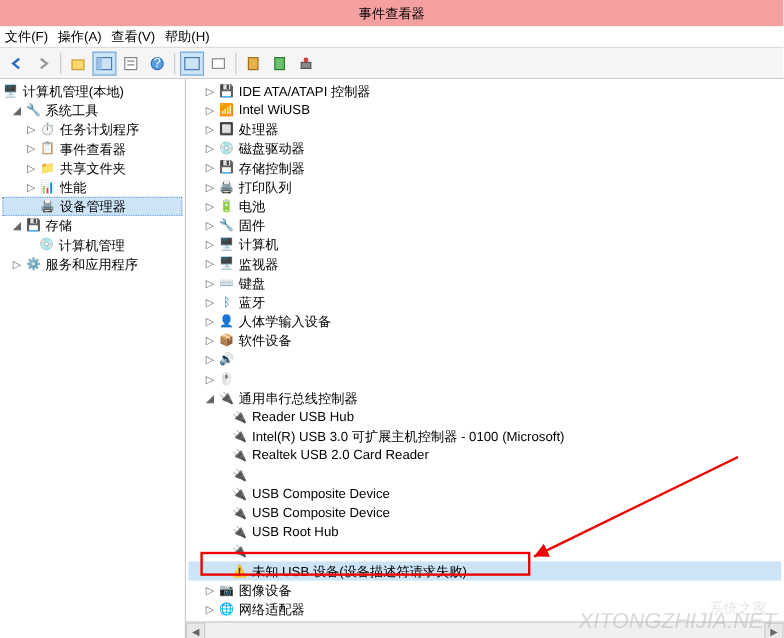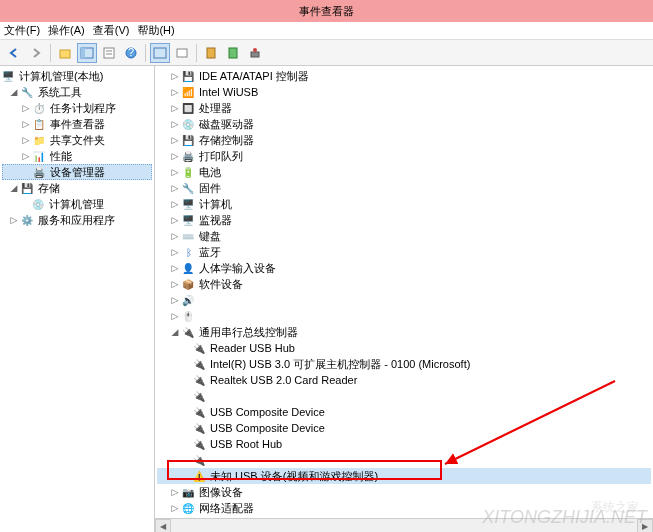--- a/index.html
+++ b/index.html
@@ -304,21 +304,21 @@
         <span class="icon">🔌</span>
         <span>USB Root Hub</span>
       </div>
   <div class="tree-item">
         <span class="ind" style="width:36px"></span>
         <span class="icon">🔌</span>
       </div>
   <div class="tree-item highlighted">
         <span class="ind" style="width:36px"></span>
         <span class="icon">⚠️</span>
-        <span>未知 USB 设备(视频和游戏控制器)</span>
+        <span>未知 USB 设备(设备描述符请求失败)</span>
       </div>
   <div class="tree-item">
         <span class="ind" style="width:12px"></span>
         <span class="exp">▷</span>
         <span class="icon">📷</span>
         <span>图像设备</span>
       </div>
   <div class="tree-item">
         <span class="ind" style="width:12px"></span>
         <span class="exp">▷</span>

